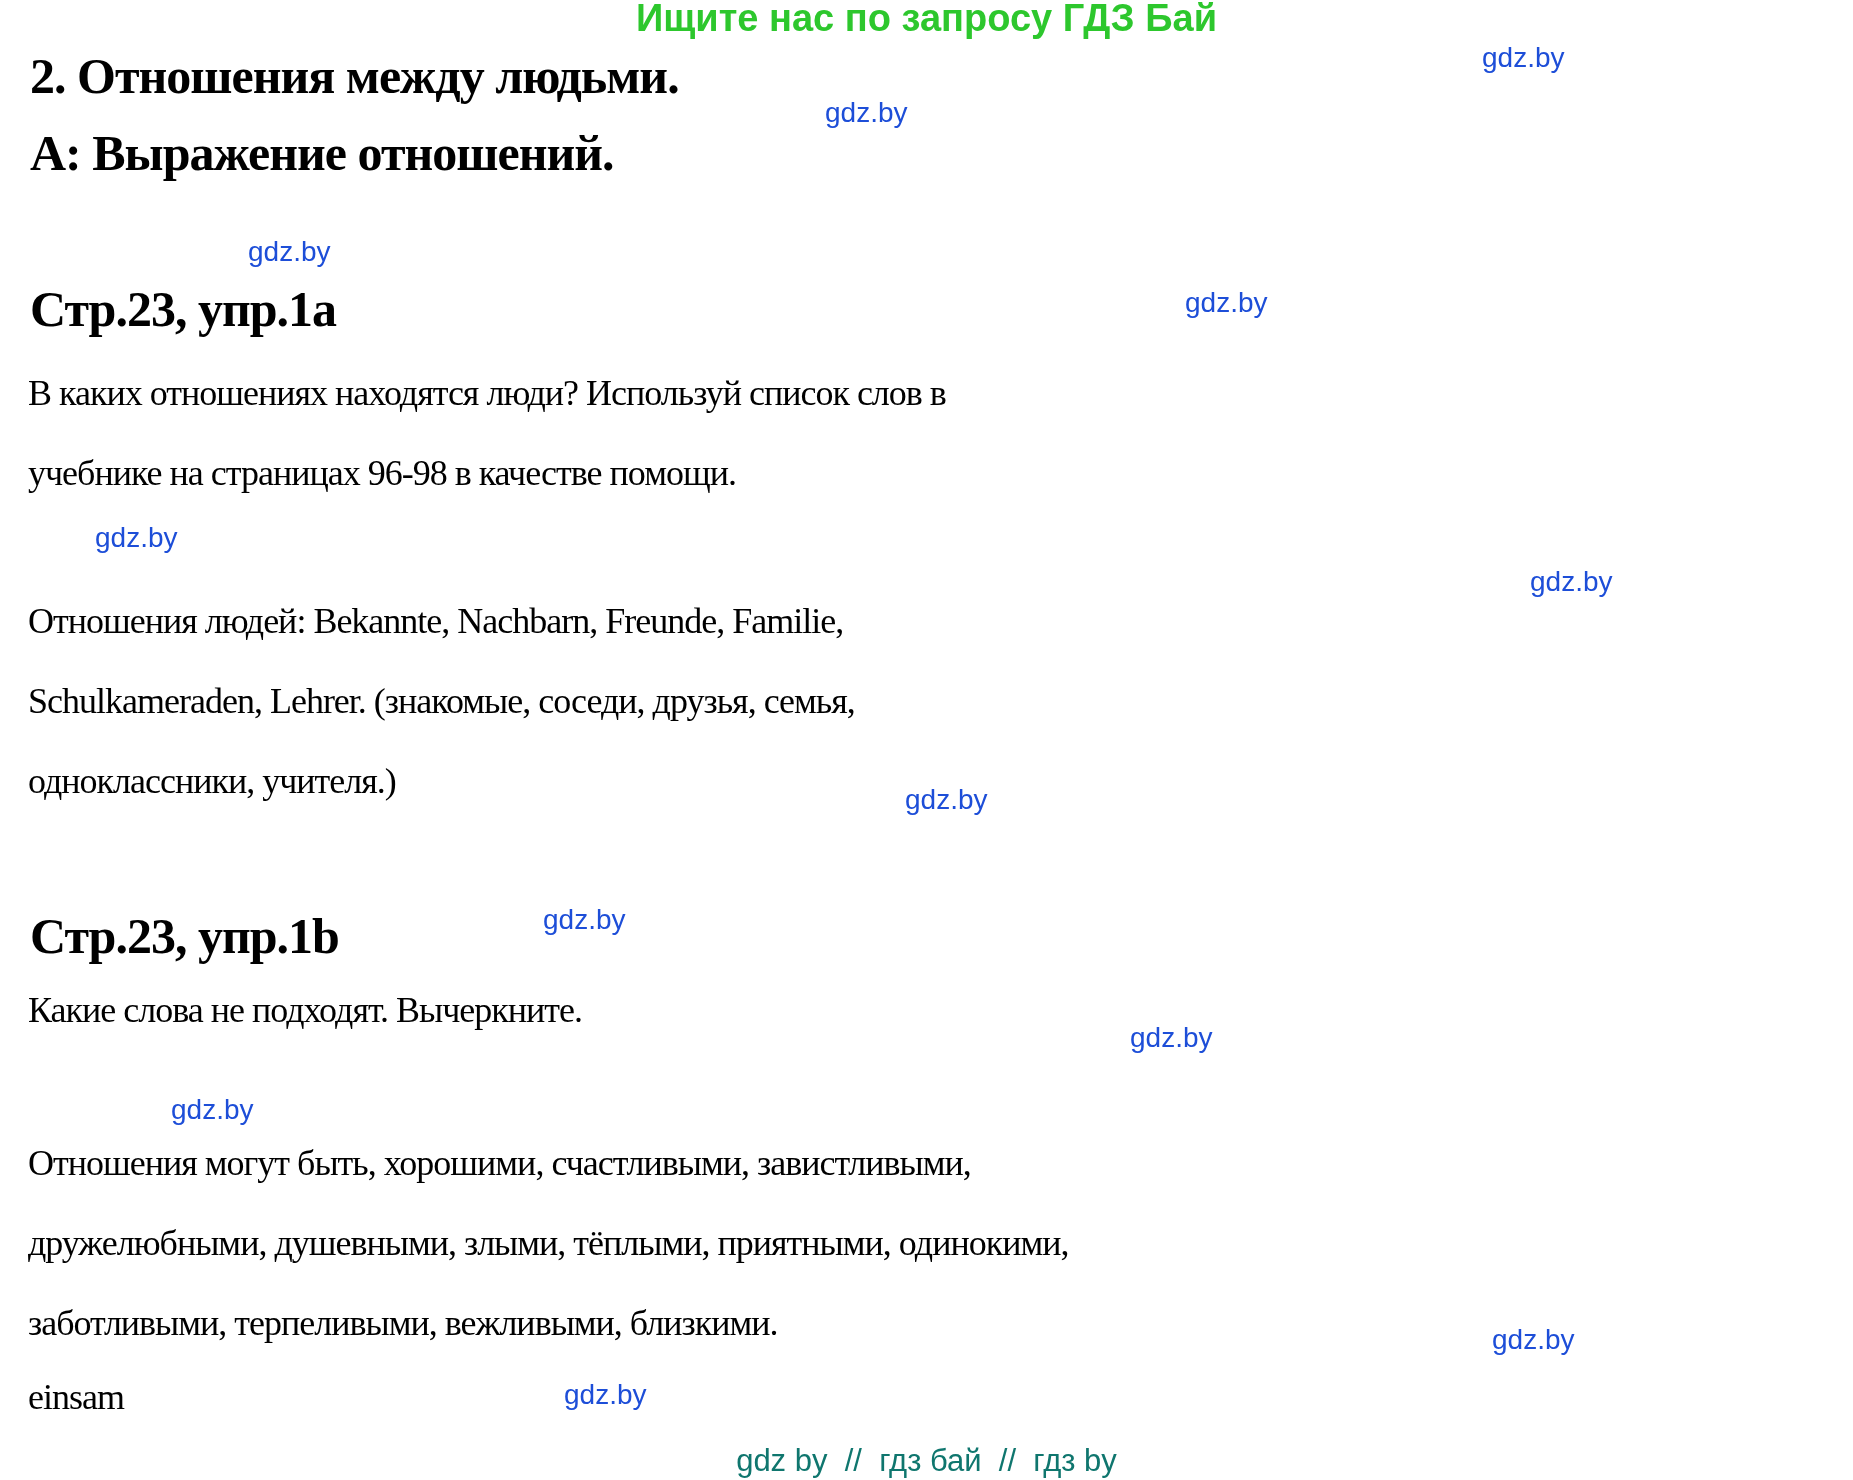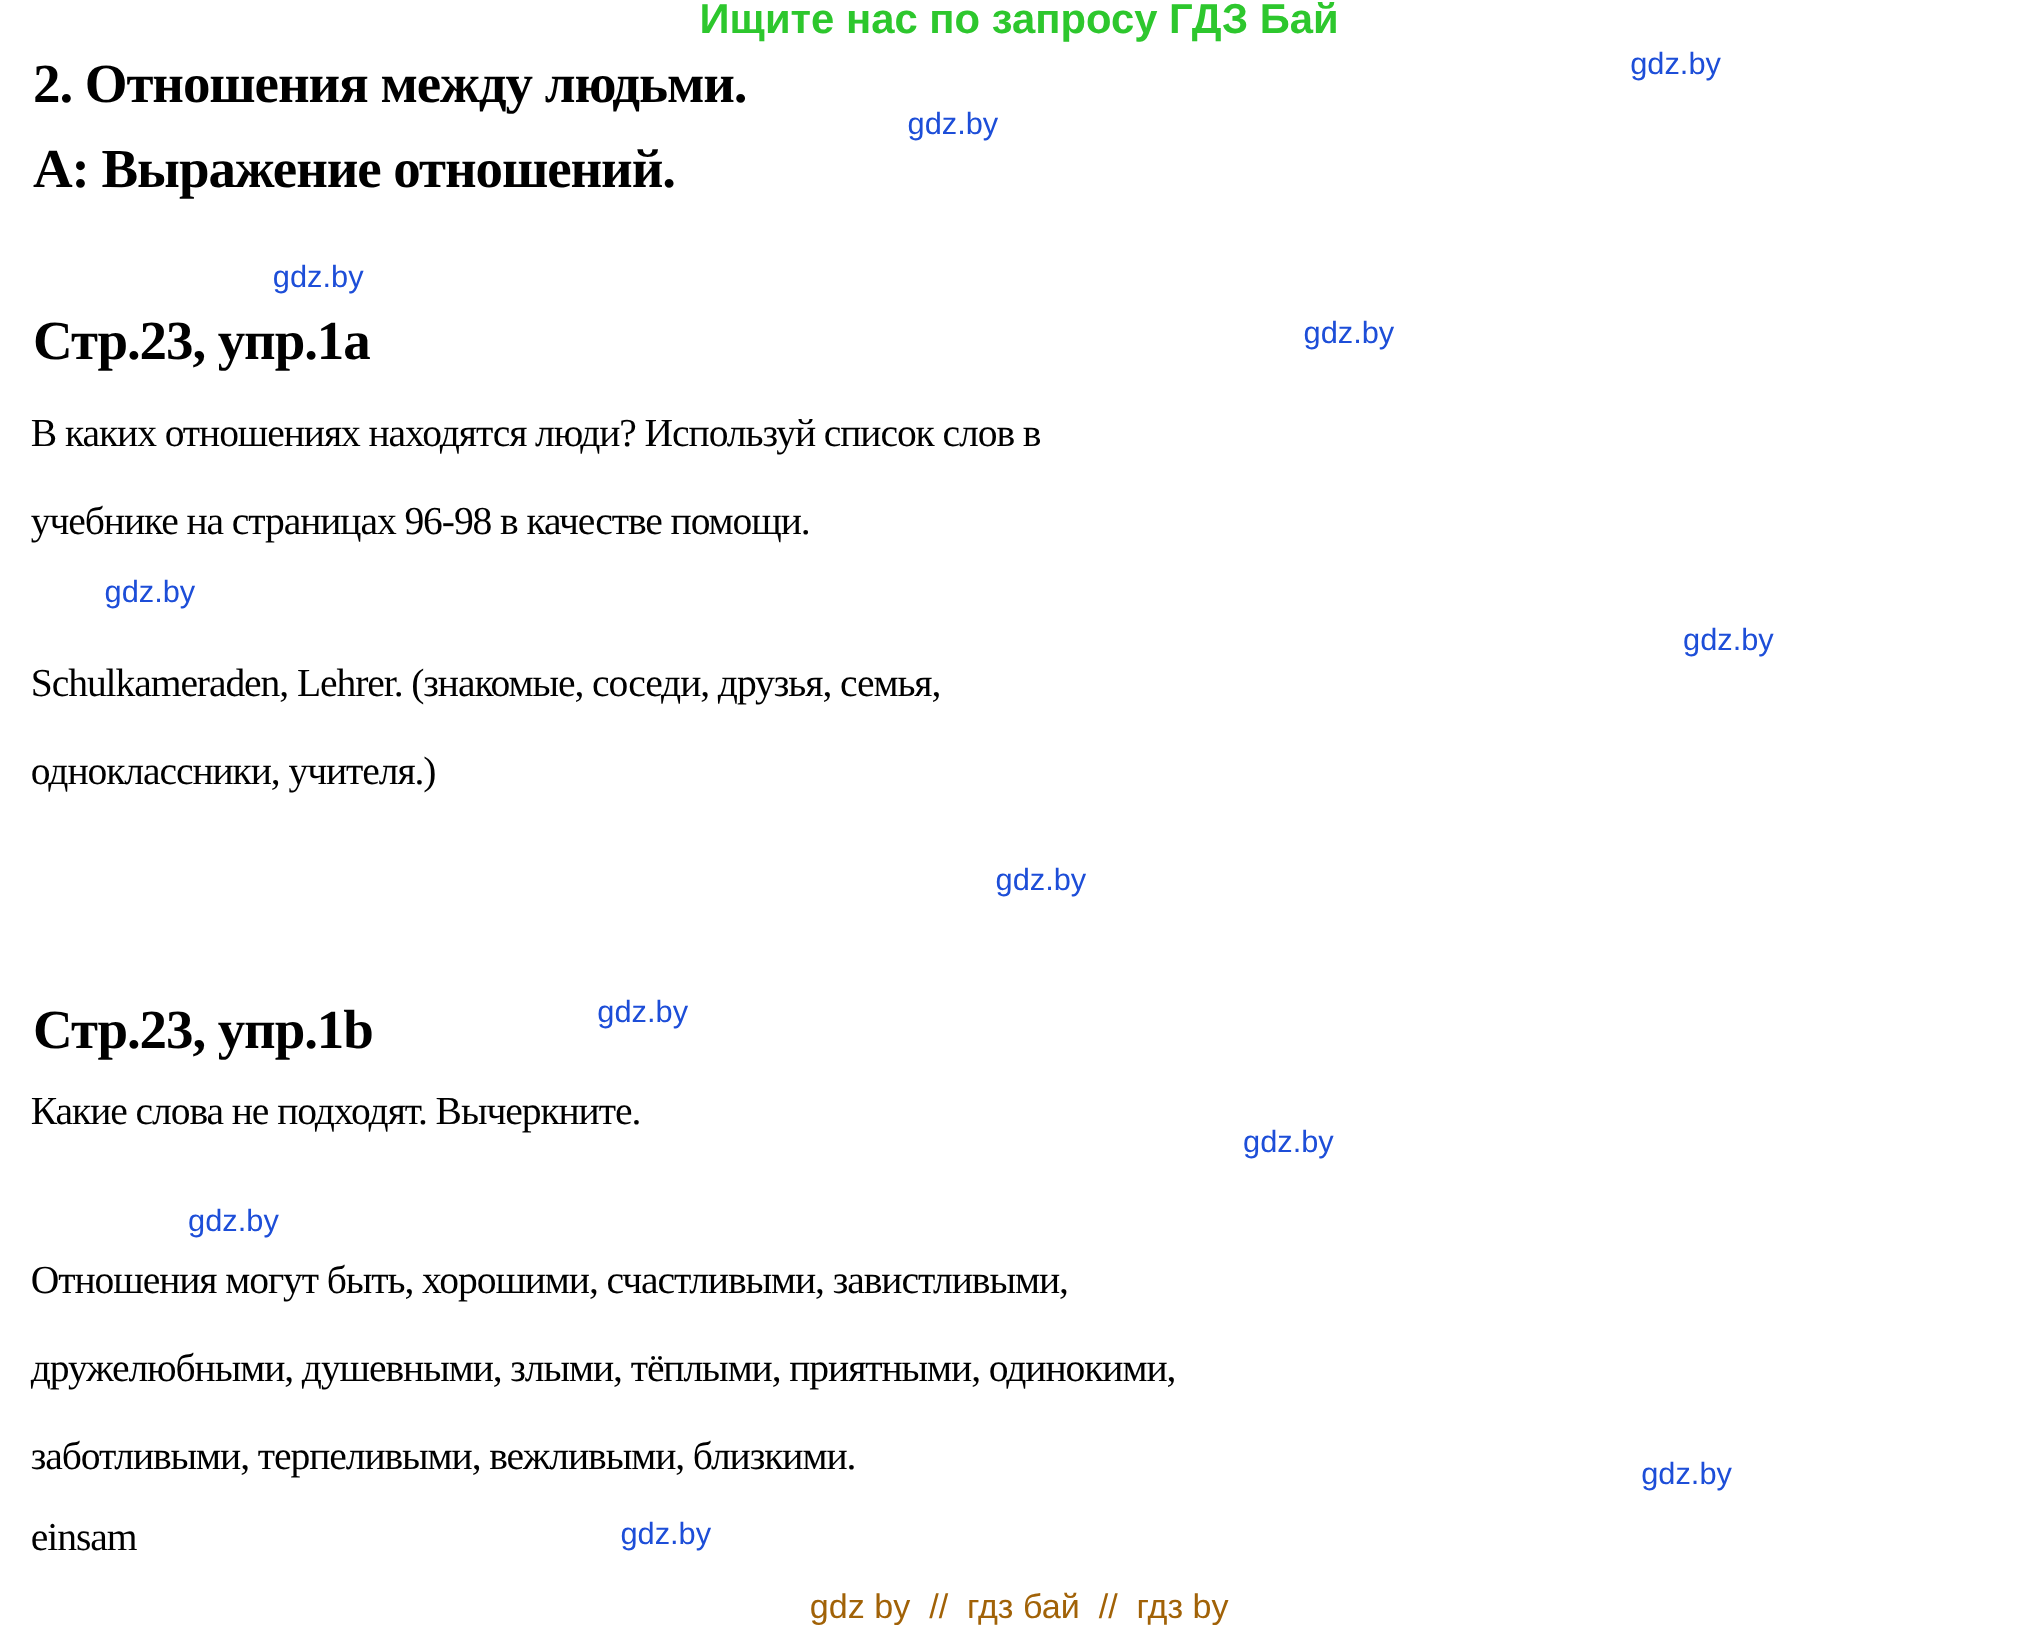--- a/index.html
+++ b/index.html
@@ -62,21 +62,21 @@
   }
   
   .footer {
     position: absolute;
     top: 1443px;
     left: 0;
     right: 0;
     text-align: center;
     font-family: "Liberation Sans", sans-serif;
     font-size: 31px;
-    color: #a16207;
+    color: #0f766e;
     white-space: pre;
   }
 </style>
 </head>
 <body>
 
 <div id="page">
 
   <div class="banner">Ищите нас по запросу ГДЗ Бай</div>
 
@@ -84,20 +84,21 @@
   <div class="heading" style="top:128px;">А: Выражение отношений.</div>
   <div class="heading" style="top:284px;">Стр.23, упр.1a</div>
   <div class="heading" style="top:911px;">Стр.23, упр.1b</div>
 
   <div class="para" style="top:353px;">
     <div class="line">В каких отношениях находятся люди? Используй список слов в</div>
     <div class="line">учебнике на страницах 96-98 в качестве помощи.</div>
   </div>
 
   <div class="para" style="top:581px;">
+    <div class="line">Отношения людей: Bekannte, Nachbarn, Freunde, Familie,</div>
     <div class="line">Schulkameraden, Lehrer. (знакомые, соседи, друзья, семья,</div>
     <div class="line">одноклассники, учителя.)</div>
   </div>
 
   <div class="para" style="top:970px;">
     <div class="line">Какие слова не подходят. Вычеркните.</div>
   </div>
 
   <div class="para" style="top:1123px;">
     <div class="line">Отношения могут быть, хорошими, счастливыми, завистливыми,</div>

